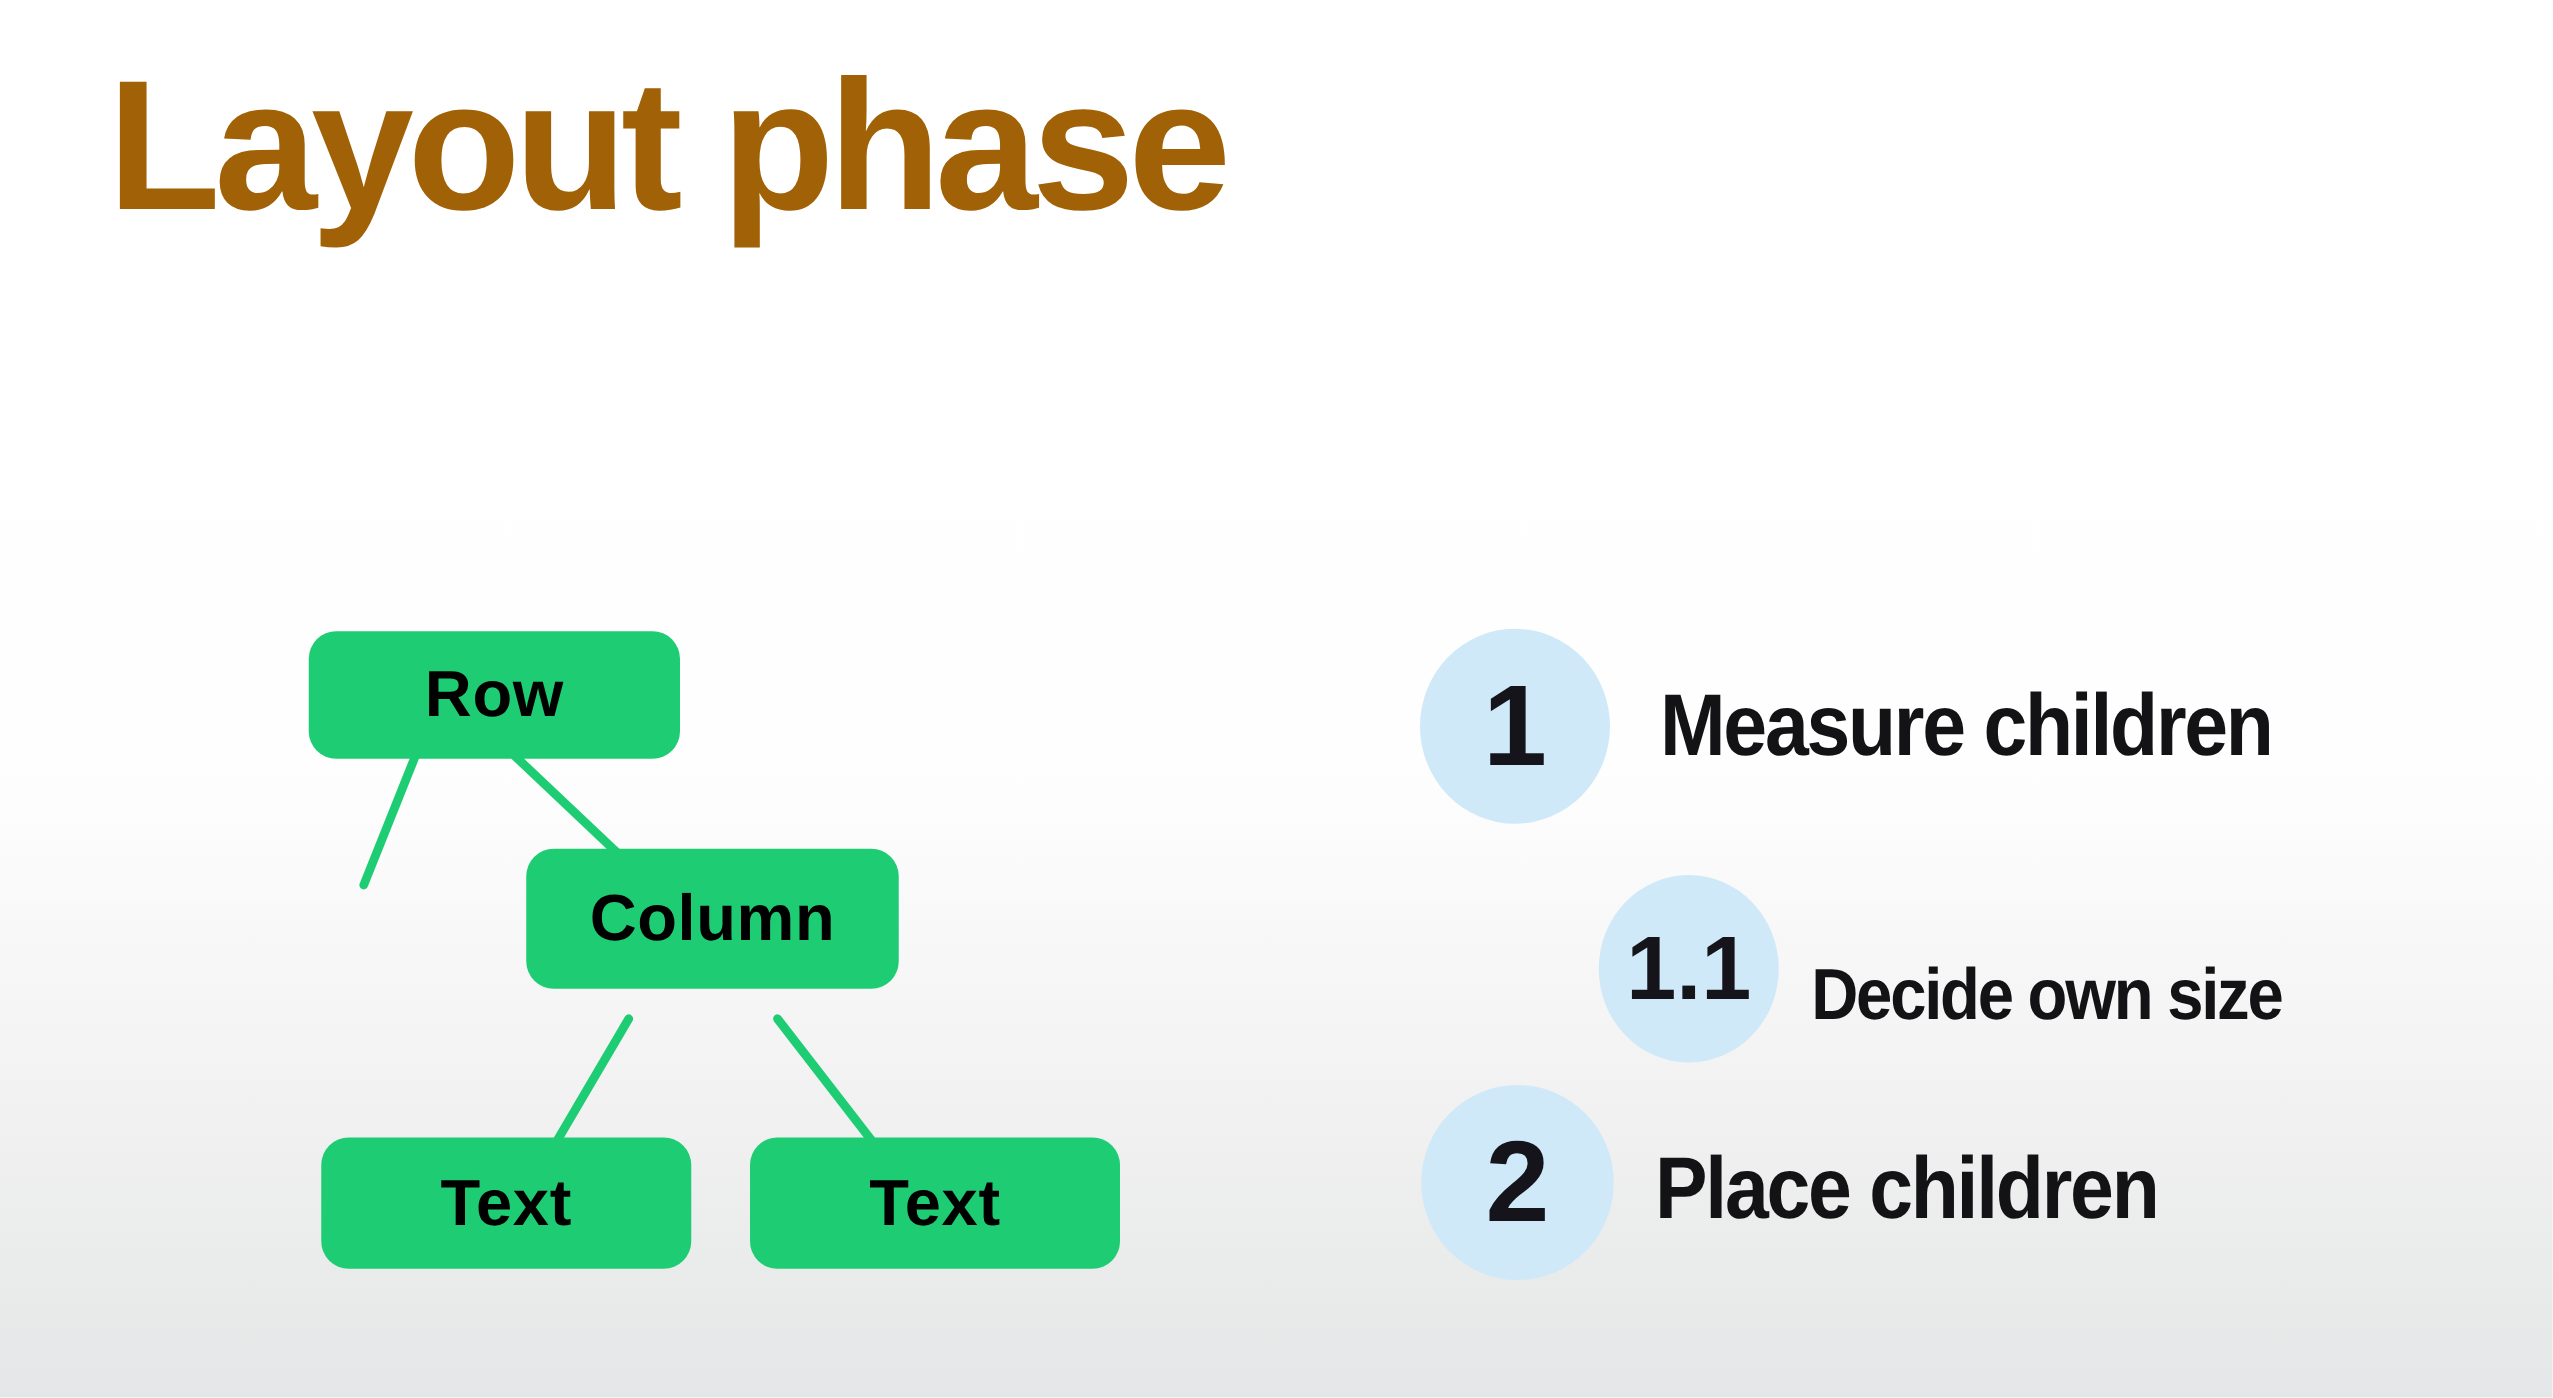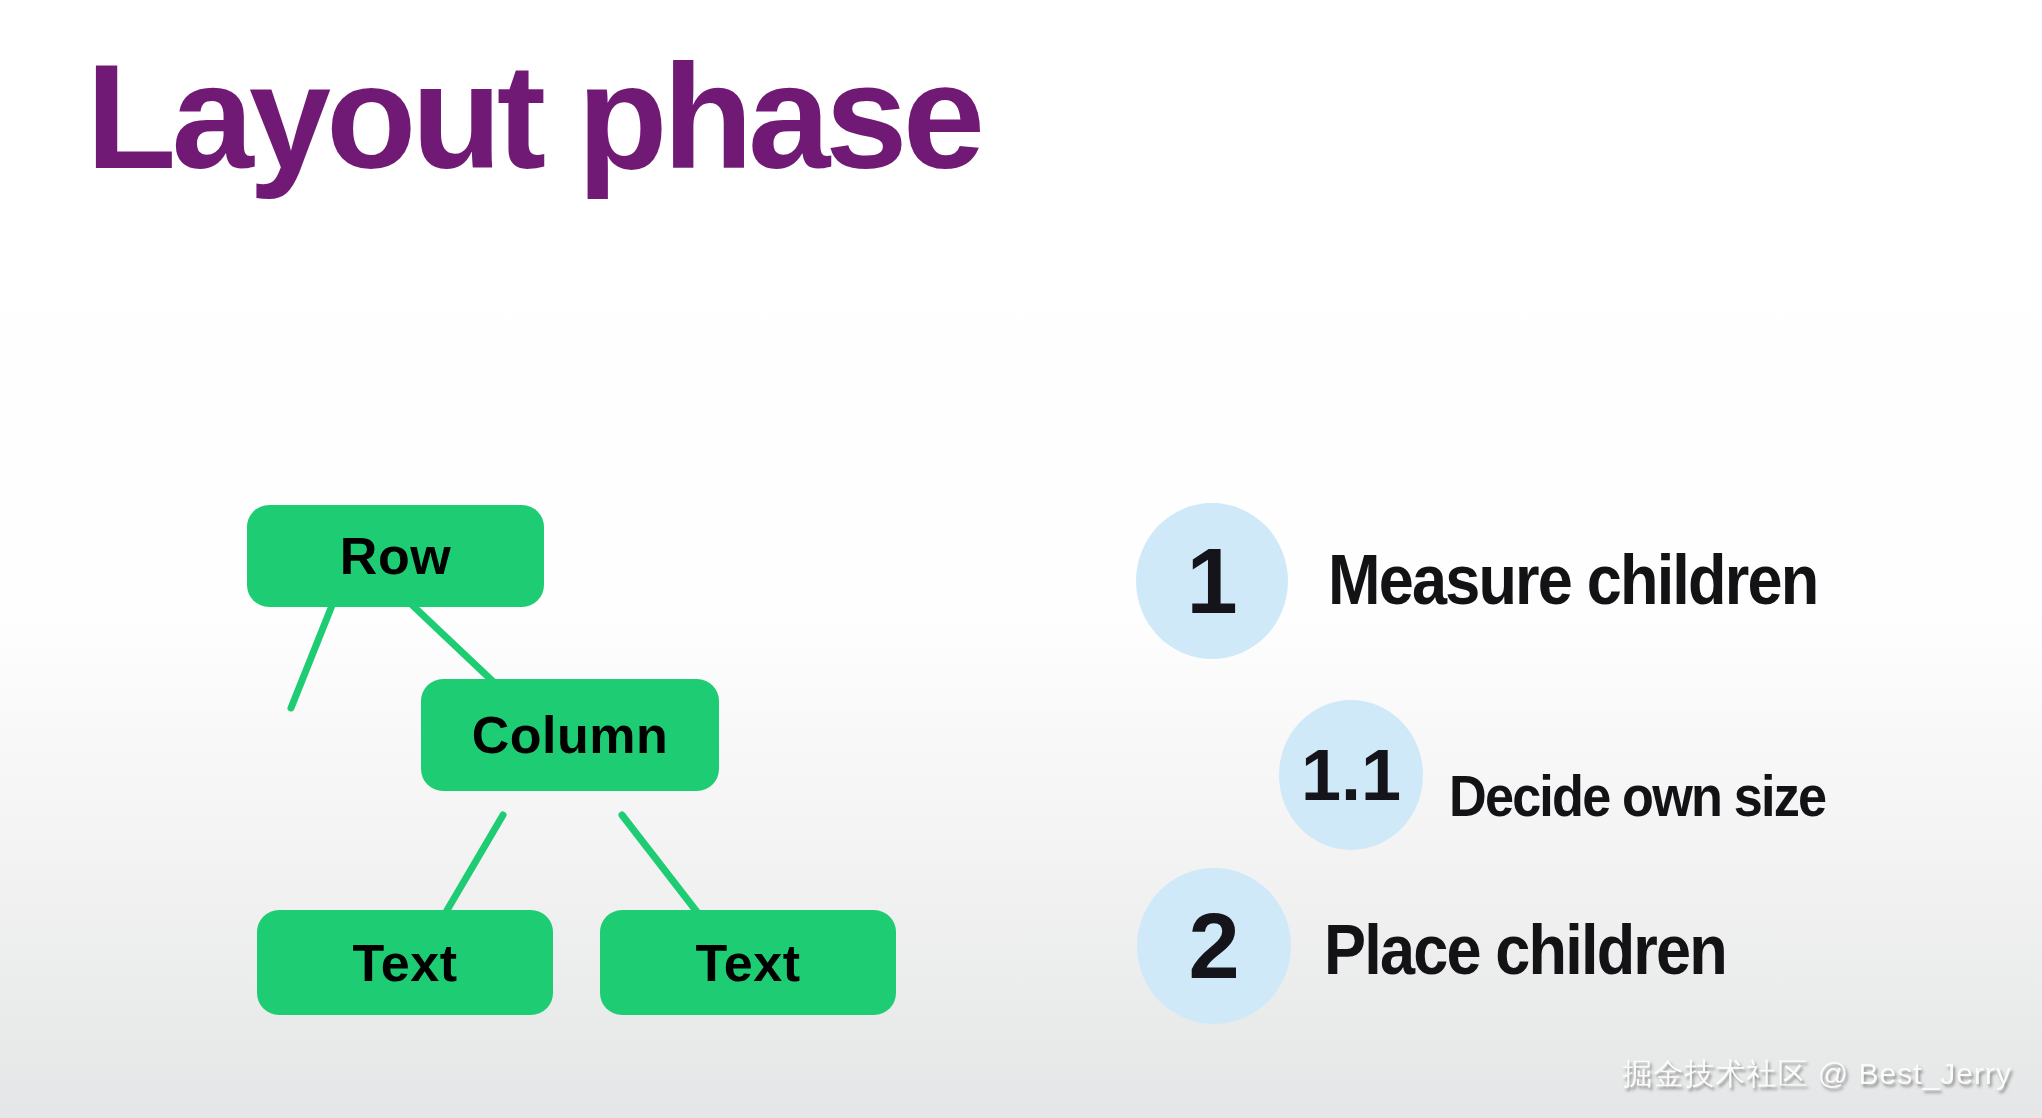--- a/index.html
+++ b/index.html
@@ -25,21 +25,21 @@
   }
   
   .slide-title {
     position: absolute;
     left: 86px;
     top: 36px;
     font-size: 148px;
     line-height: 1.1;
     font-weight: 700;
     letter-spacing: -5px;
-    color: #701a75;
+    color: #a16207;
   }
   
   .edges-svg {
     position: absolute;
     left: 0;
     top: 0;
     width: 2042px;
     height: 1118px;
     pointer-events: none;
   }
@@ -129,15 +129,14 @@
 
   <div class="step-circle circle-1">1</div>
   <div class="step-label label-1">Measure children</div>
 
   <div class="step-circle circle-1-1">1.1</div>
   <div class="step-label label-1-1">Decide own size</div>
 
   <div class="step-circle circle-2">2</div>
   <div class="step-label label-2">Place children</div>
 
-  <div class="watermark">掘金技术社区 @ Best_Jerry</div>
 
 </div>
 
 </body></html>

